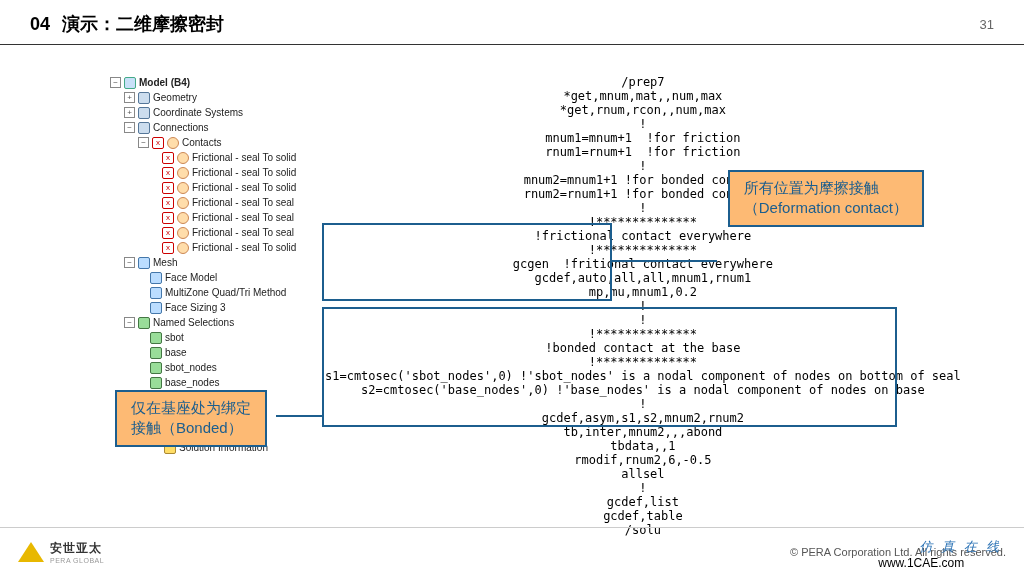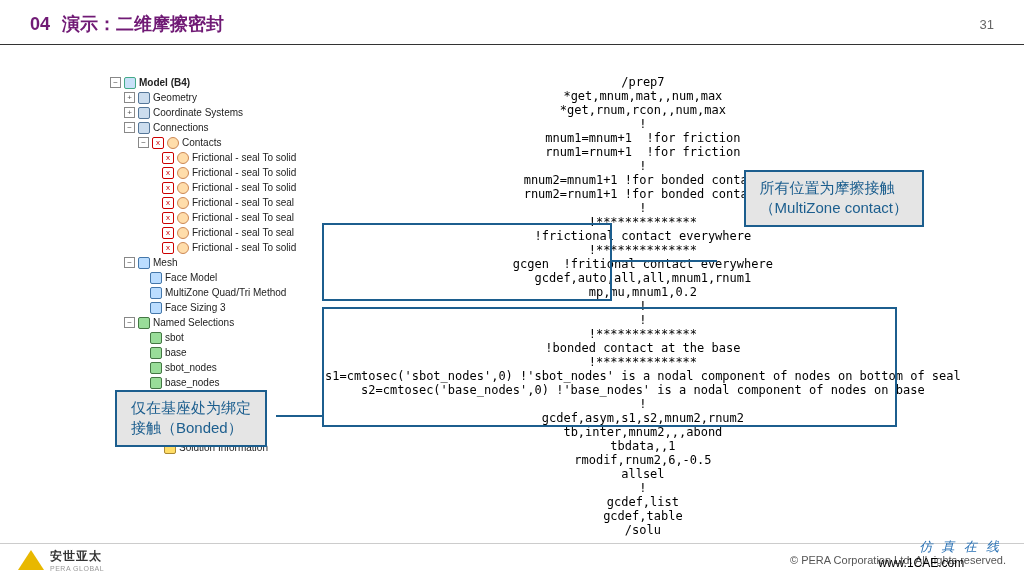--- a/index.html
+++ b/index.html
@@ -11,21 +11,21 @@
     position: relative;
     overflow: hidden;
   }
   .header {
     padding: 12px 30px 8px 30px;
     border-bottom: 1px solid #333;
     display: flex;
     justify-content: space-between;
     align-items: center;
   }
-  .header-title { font-size: 18px; font-weight: bold; color: #701a75; }
+  .header-title { font-size: 18px; font-weight: bold; color: #000000; }
   .header-title .num { margin-right: 12px; }
   .page-num { font-size: 13px; color: #666; }
   .content {
     position: relative;
     padding: 30px 30px 0 100px;
     height: 470px;
   }
   .tree {
     position: absolute;
     left: 110px;
@@ -63,21 +63,21 @@
     top: 30px;
     font-family: Consolas, monospace;
     font-size: 12px;
     line-height: 14px;
     color: #000;
     white-space: pre;
     text-align: center;
   }
   .callout {
     position: absolute;
-    background: #e5e5e5;
+    background: #fdba74;
     border: 2px solid #1c5e8e;
     padding: 6px 14px;
     font-size: 15px;
     color: #1c5e8e;
     font-weight: 500;
     line-height: 1.35;
   }
   .callout1 { right: 100px; top: 125px; }
   .callout2 { left: 115px; top: 345px; }
   .frictional-box {
@@ -94,21 +94,21 @@
   }
   .leader {
     position: absolute;
     height: 2px;
     background: #1c5e8e;
   }
   .footer {
     position: absolute;
     bottom: 0; left: 0; right: 0;
     border-top: 1px solid #ccc;
-    padding: 4px 18px;
+    padding: 12px 18px;
     display: flex;
     justify-content: space-between;
     align-items: center;
     font-size: 11px;
   }
   .logo { display: flex; align-items: center; gap: 6px; }
   .logo-tri {
     width: 0; height: 0;
     border-left: 13px solid transparent;
     border-right: 13px solid transparent;
@@ -306,21 +306,21 @@
 /solu</span></div>
 
   <div class="frictional-box"></div>
   <div class="bonded-box"></div>
 
   <div class="leader" style="left:612px; top:215px; width:105px"></div>
   <div class="leader" style="left:276px; top:370px; width:46px"></div>
 
   <div class="callout callout1">
     <div>所有位置为摩擦接触</div>
-    <div>（MultiZone contact）</div>
+    <div>（Deformation contact）</div>
   </div>
   <div class="callout callout2">
     <div>仅在基座处为绑定</div>
     <div>接触（Bonded）</div>
   </div>
 
 </div>
 
 <div class="footer">
   <div class="logo">

